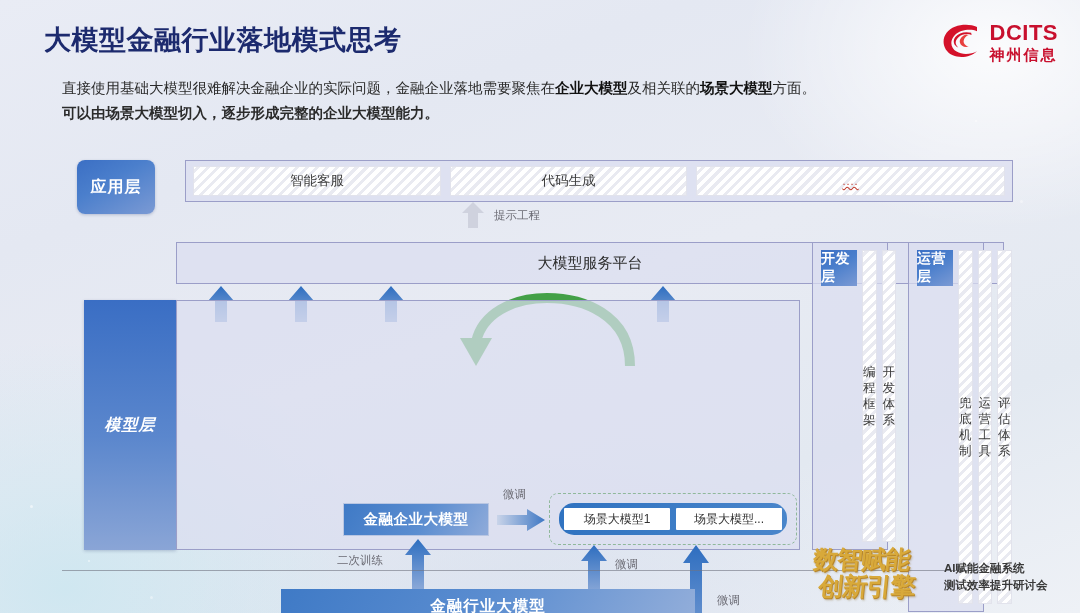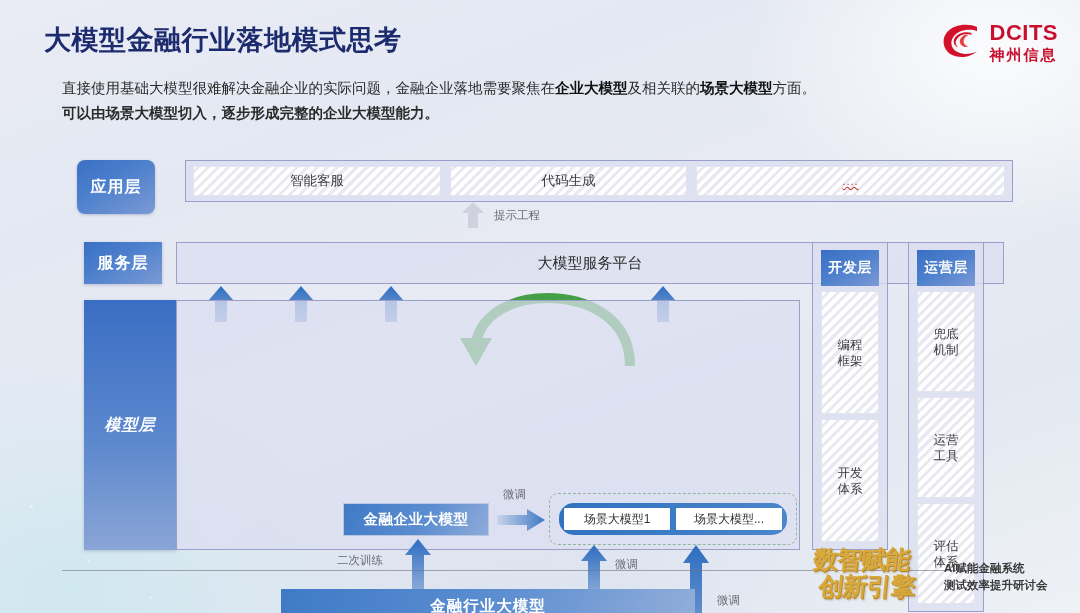--- a/index.html
+++ b/index.html
@@ -113,21 +113,21 @@
   .scene-box {
     flex: 1 1 0; height: 22px; background: #fff; border-radius: 1px;
     display: flex; align-items: center; justify-content: center;
     font-size: 12px; color: #333;
   }
 
   .lbl { position: absolute; font-size: 11.5px; color: #6b6b74; white-space: nowrap; }
 
   
   .col { position: absolute; border: 1px solid #9b9ec8; background: rgba(219,222,240,0.72);
-         padding: 7px 8px; display: flex; flex-direction: column; gap: 5px; }
+         padding: 7px 8px; display: flex; flex-direction: row; gap: 5px; }
   .col-dev { left: 812px; top: 102px; width: 76px; height: 308px; }
   .col-ops { left: 908px; top: 102px; width: 76px; height: 370px; }
   .col-head {
     height: 36px; flex: 0 0 36px;
     background: linear-gradient(150deg, #3b6fc4 0%, #4b7fcc 45%, #7b9ad4 100%);
     color: #fff; font-weight: bold; font-size: 14px; letter-spacing: .5px;
     display: flex; align-items: center; justify-content: center;
   }
   .col-cell { flex: 1 1 0; font-size: 12.5px; color: #3b3b3b; line-height: 16px; text-align: center; }
 
@@ -169,21 +169,20 @@
   </svg>
   <div class="logo-text">
     <div class="logo-en">DCITS</div>
     <div class="logo-cn">神州信息</div>
   </div>
 </div>
 
 <div class="stage">
 
   <div class="layer-tag tag-app">应用层</div>
-  <div class="layer-tag tag-srv">服务层</div>
   <div class="layer-tag tag-model">模型层</div>
 
   <div class="panel panel-app">
     <div class="hatch app-box app-b1">智能客服</div>
     <div class="hatch app-box app-b3">代码生成</div>
     <div class="hatch app-box app-b4">
         <span class="dots">....</span>
       </div>
   </div>
 

